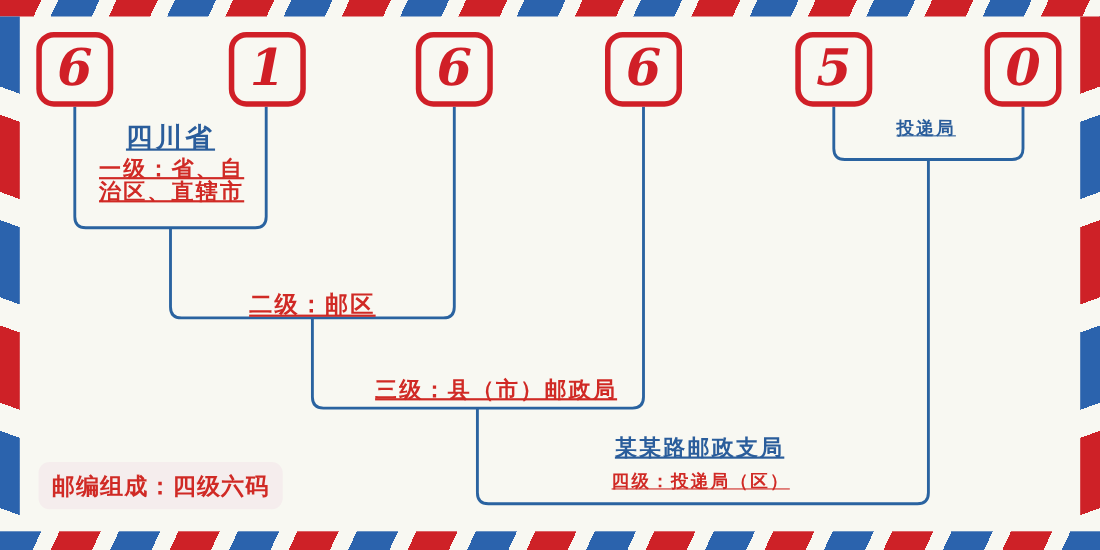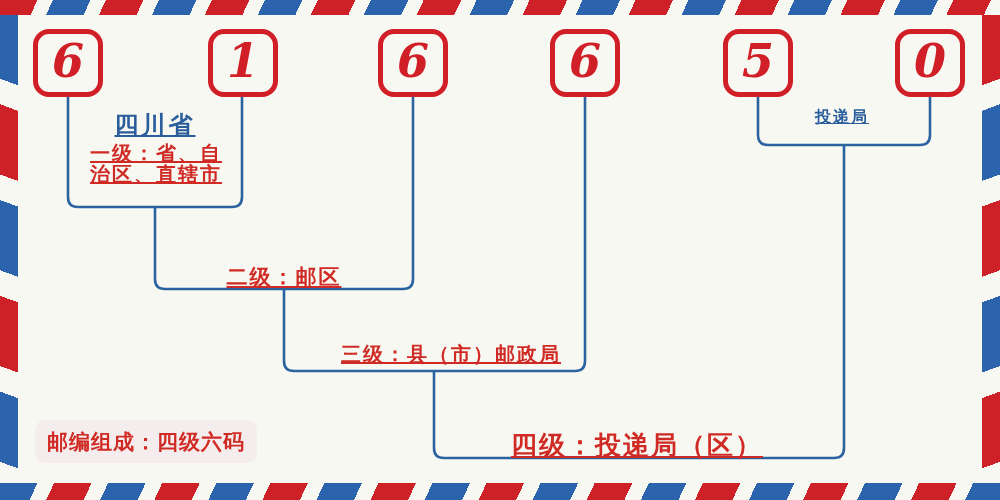--- a/index.html
+++ b/index.html
@@ -61,21 +61,21 @@
   .red-lbl{
     font-family:"DejaVu Sans", sans-serif;
     color:#d02a25;font-weight:bold;letter-spacing:2px;
   }
   .lvl1-name{left:155px;top:109px;font-size:24px;}
   .lvl1-desc{left:156px;top:143px;font-size:20px;line-height:21px;}
   .lvl2-desc{left:284px;top:263px;font-size:21px;}
   .lvl3-name{left:434px;top:308px;font-size:25px;}
   .lvl3-desc{left:435px;top:341px;font-size:20px;margin-left:16px;}
   .lvl4-name{left:636px;top:394px;font-size:20px;letter-spacing:2px;}
-  .lvl4-desc{left:637px;top:428px;font-size:26px;}
+  .lvl4-desc{left:637px;top:428px;font-size:16px;}
   .delivery-name{left:842px;top:107px;font-size:16px;letter-spacing:2px;}
   
   .badge{
     position:absolute;left:35px;top:420px;
     width:222px;height:43px;border-radius:10px;
     background:#f5eded;
     display:flex;align-items:center;justify-content:center;
     font-family:Liberation Serif, serif;
     color:#d02a25;font-weight:bold;font-size:21px;letter-spacing:1px;
     white-space:nowrap;
@@ -121,19 +121,20 @@
   <div class="lbl blue-head lvl1-name">四川省</div>
   <div class="lbl red-lbl lvl1-desc">
     <div>一级：省、自</div>
     <div>治区、直辖市</div>
   </div>
 
   <div class="lbl red-lbl lvl2-desc">二级：邮区</div>
 
   <div class="lbl red-lbl lvl3-desc">三级：县（市）邮政局</div>
 
+  <div class="lbl blue-head lvl4-name">某某路邮政支局</div>
   <div class="lbl red-lbl lvl4-desc">四级：投递局（区）</div>
 
   <div class="lbl blue-head delivery-name">投递局</div>
 
   <div class="badge">邮编组成：四级六码</div>
 
 </div>
 
 </body></html>

